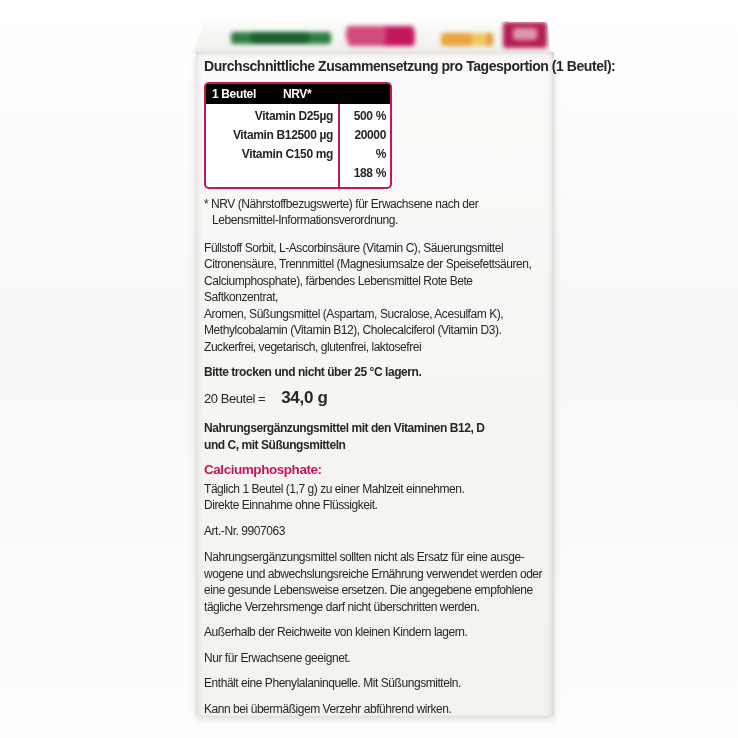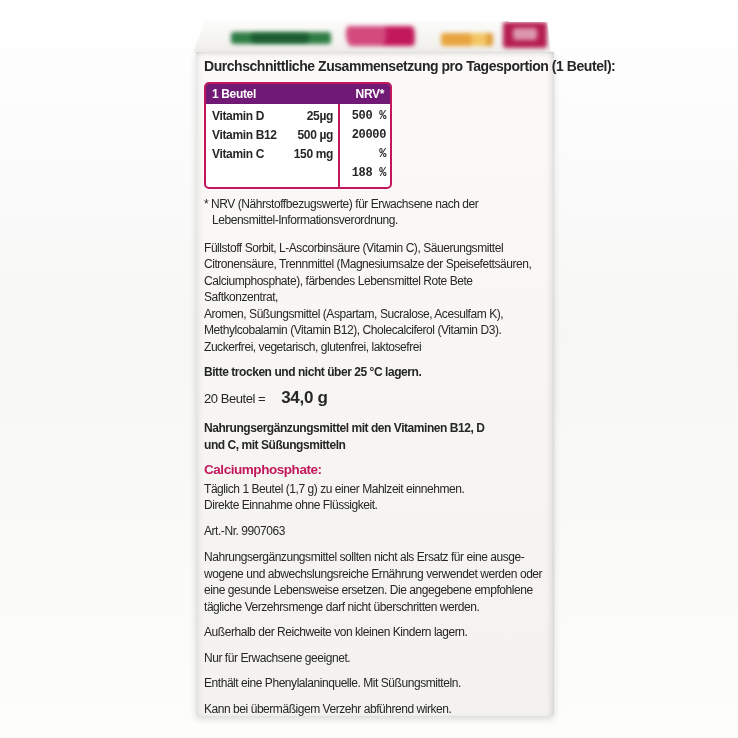--- a/index.html
+++ b/index.html
@@ -49,27 +49,27 @@
     font-size:12px;letter-spacing:-0.45px;line-height:16.5px;
   }
   .para{white-space:pre-line;margin:0 0 9px 0;}
   .bold{font-weight:bold;}
   .crimson-head{color:#c2185b;font-weight:bold;font-size:13.5px;margin:0 0 2px 0;}
   .comp-head{font-weight:bold;white-space:nowrap;margin:0 0 7px 0;font-size:14px;}
 
   
   .nutri{width:184px;border:2px solid #c2185b;border-radius:5px;background:#fff;
          margin:0 0 7px 0;font-weight:bold;font-size:12px;letter-spacing:-0.35px;}
-  .nutri-head{background:#701a75;color:#fff;display:flex;justify-content:space-between;
-              padding:3px 6px 3px 6px;border-radius:2px 2px 0 0;line-height:14px;}
+  .nutri-head{background:#000000;color:#fff;display:flex;
+              padding:3px 6px 3px 6px;border-radius:2px 2px 0 0;line-height:14px;gap:27px;}
   .nutri-body{display:flex;}
   .nutri-left{flex:1;padding:3px 0 4px 0;}
   .nutri-right{width:52px;border-left:2px solid #c2185b;padding:3px 0 4px 0;box-sizing:border-box;}
-  .nrow{display:flex;justify-content:space-between;line-height:19px;padding:0 5px 0 6px;}
-  .nrow-pct{text-align:right;line-height:19px;padding:0 4px 0 2px;font-family:Liberation Mono, monospace;}
+  .nrow{display:flex;justify-content:flex-end;line-height:19px;padding:0 5px 0 6px;}
+  .nrow-pct{text-align:right;line-height:19px;padding:0 4px 0 2px;}
 
   .footnote{white-space:pre-line;margin:2px 0 11px 0;padding-left:8px;text-indent:-8px;}
 
   .quantity{margin:3px 0 13px 0;font-size:13px;}
   .quantity .qval{font-weight:bold;font-size:17px;margin-left:16px;letter-spacing:-0.3px;}
 
   .mb10{margin-bottom:10px;}
 </style>
 </head>
 <body>

